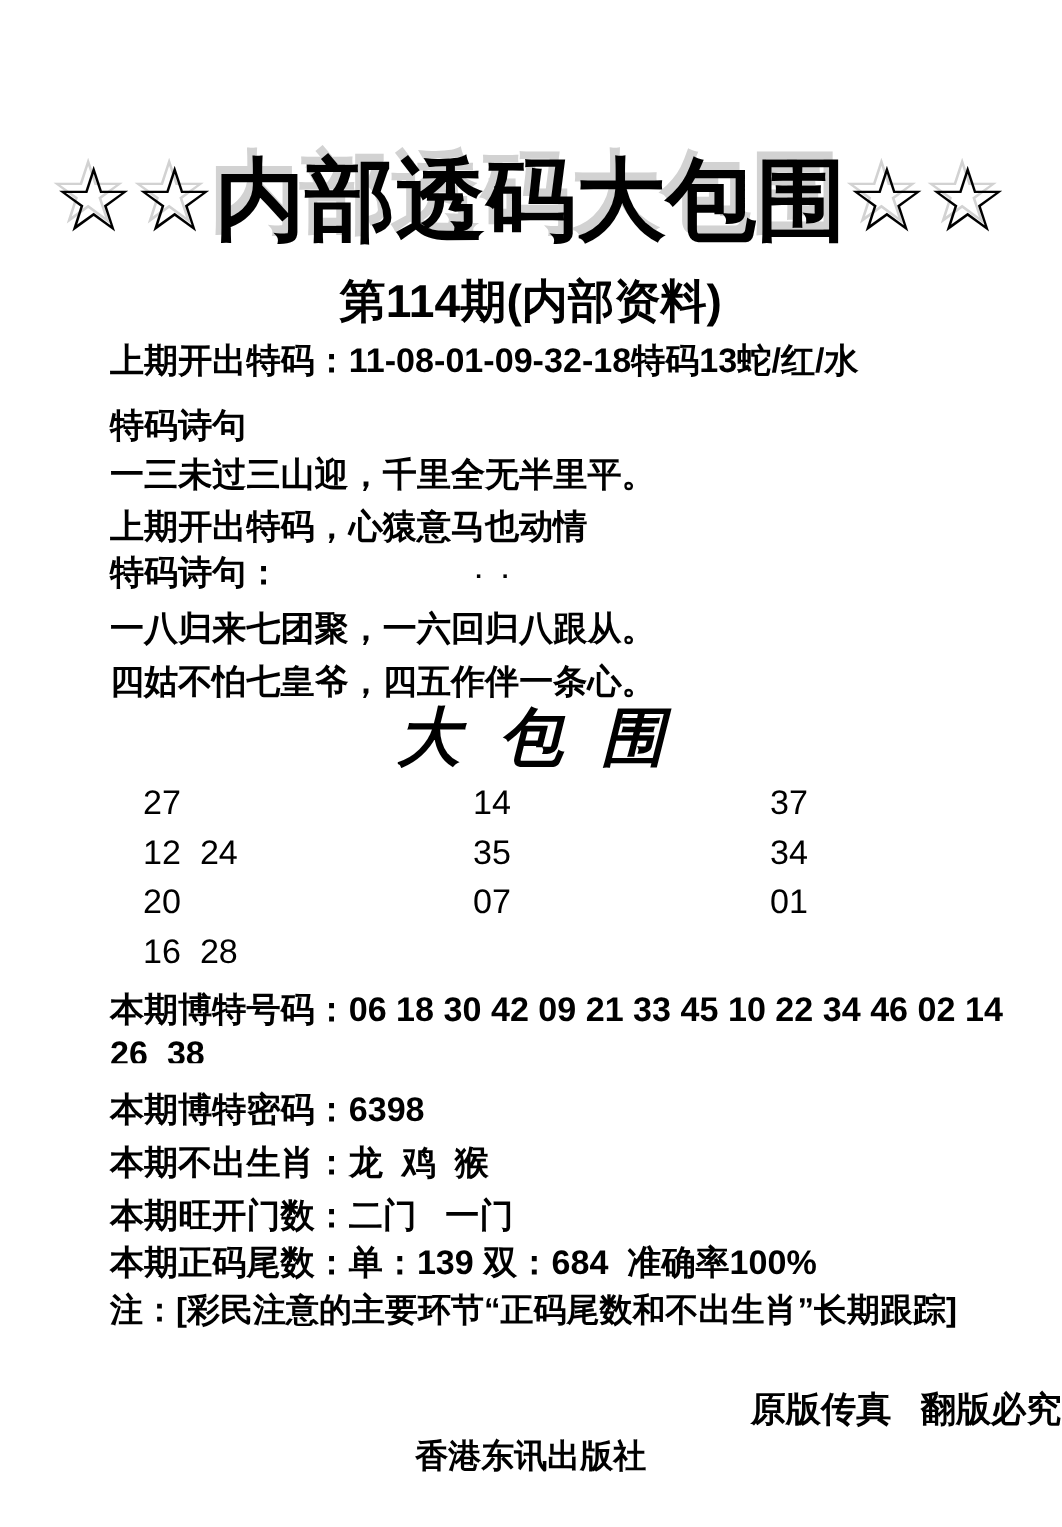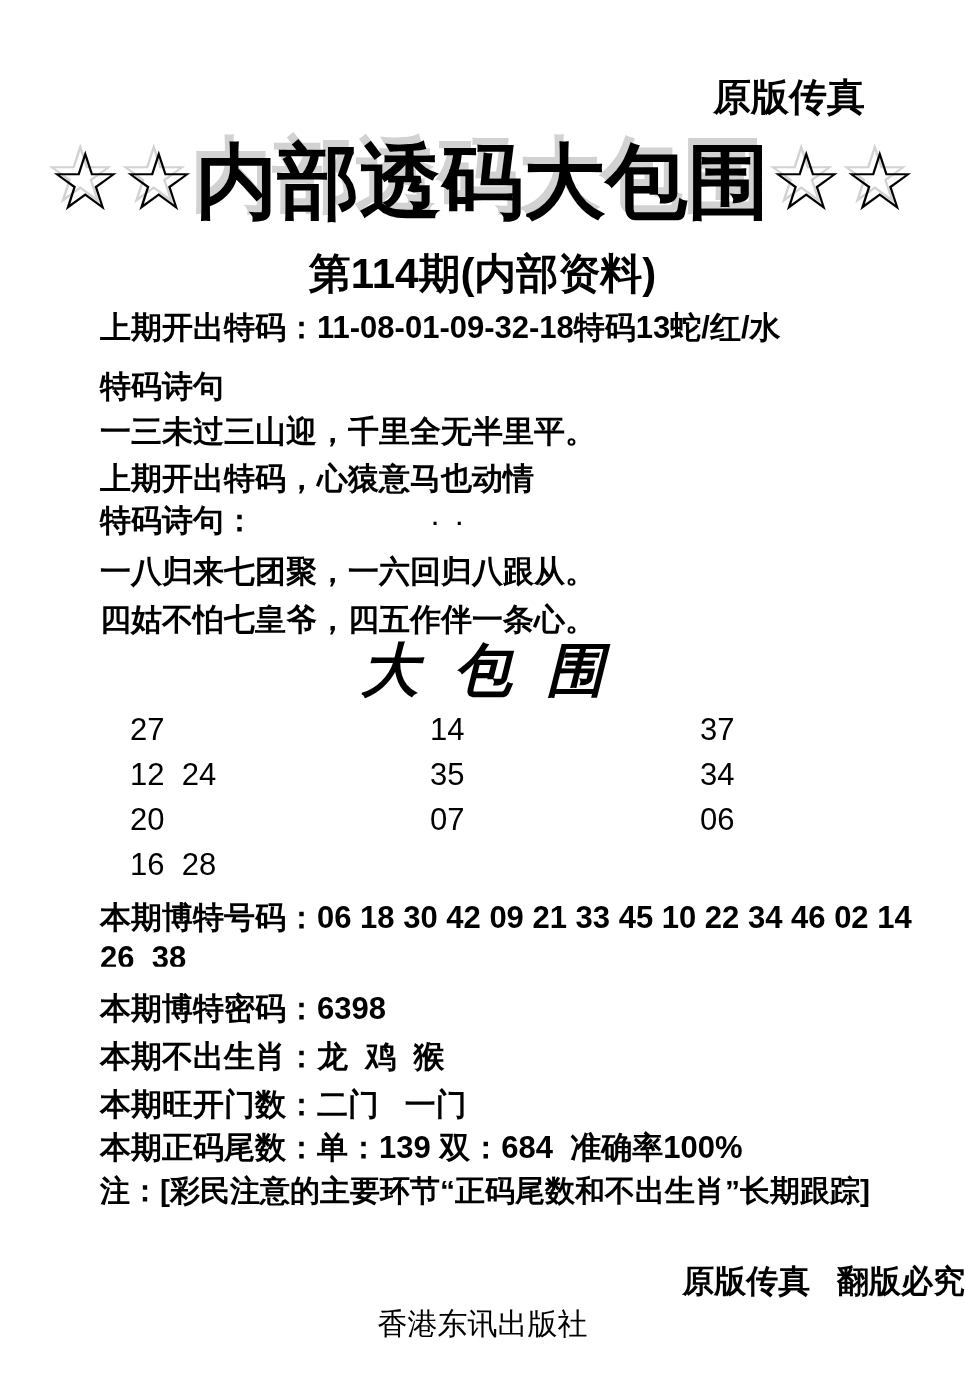--- a/index.html
+++ b/index.html
@@ -69,29 +69,28 @@
     font-size: 45px; font-weight: 700;
   }
   .footer1 {
     top: 1260px; left: 0; width: 100%;
     text-align: right;
     font-size: 32px; font-weight: 600;
   }
   .footer2 {
     top: 1304px; left: 0; width: 100%;
     text-align: center;
-    font-size: 30px; font-weight: 400;
+    font-size: 30px; font-weight: 700;
   }
 </style>
 </head>
 <body>
 
 <div class="page">
 
-  <div class="abs corner">原版传真</div>
 
   <h1 class="abs title"><span class="star">☆☆</span><span>内部透码大包围</span><span class="star">☆☆</span></h1>
 
   <div class="abs issue">第114期(内部资料)</div>
 
   <div class="abs bodyline" style="top:307px">上期开出特码：11-08-01-09-32-18特码13蛇/红/水</div>
 
   <div class="abs bodyline" style="top:366px">特码诗句</div>
   <div class="abs bodyline" style="top:411px">一三未过三山迎，千里全无半里平。</div>
   <div class="abs bodyline" style="top:458px">上期开出特码，心猿意马也动情</div>
@@ -105,21 +104,21 @@
 
   <div class="surround-grid">
     <div class="cell">27</div>
     <div class="cell">14</div>
     <div class="cell">37</div>
     <div class="cell">12  24</div>
     <div class="cell">35</div>
     <div class="cell">34</div>
     <div class="cell">20</div>
     <div class="cell">07</div>
-    <div class="cell">06</div>
+    <div class="cell">01</div>
     <div class="cell">16  28</div>
   </div>
 
   <div class="abs bodyline" style="top:897px">本期博特号码：06 18 30 42 09 21 33 45 10 22 34 46 02 14</div>
   <div class="abs bodyline clipline" style="top:940px">26  38</div>
 
   <div class="abs bodyline" style="top:988px">本期博特密码：6398</div>
   <div class="abs bodyline" style="top:1036px">本期不出生肖：龙  鸡  猴</div>
   <div class="abs bodyline" style="top:1084px">本期旺开门数：二门   一门</div>
   <div class="abs bodyline" style="top:1127px">本期正码尾数：单：139 双：684  准确率100%</div>

